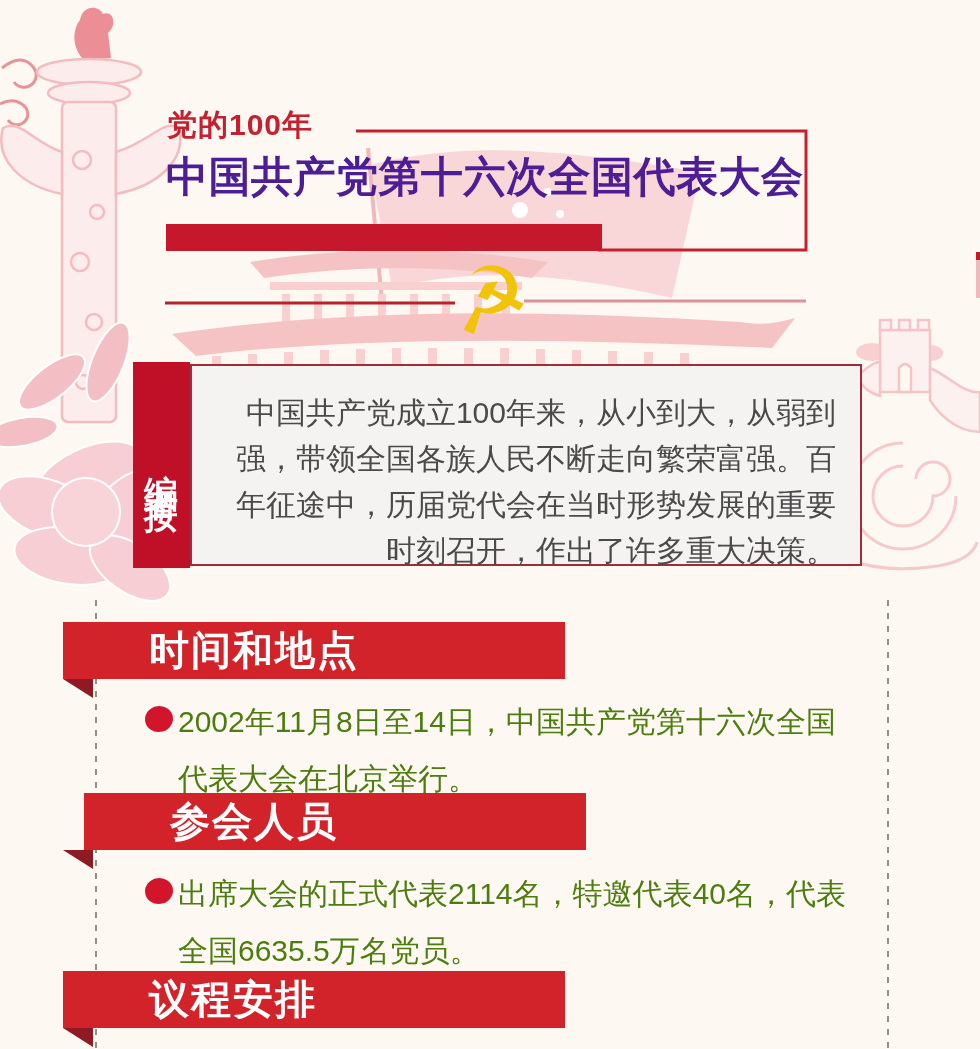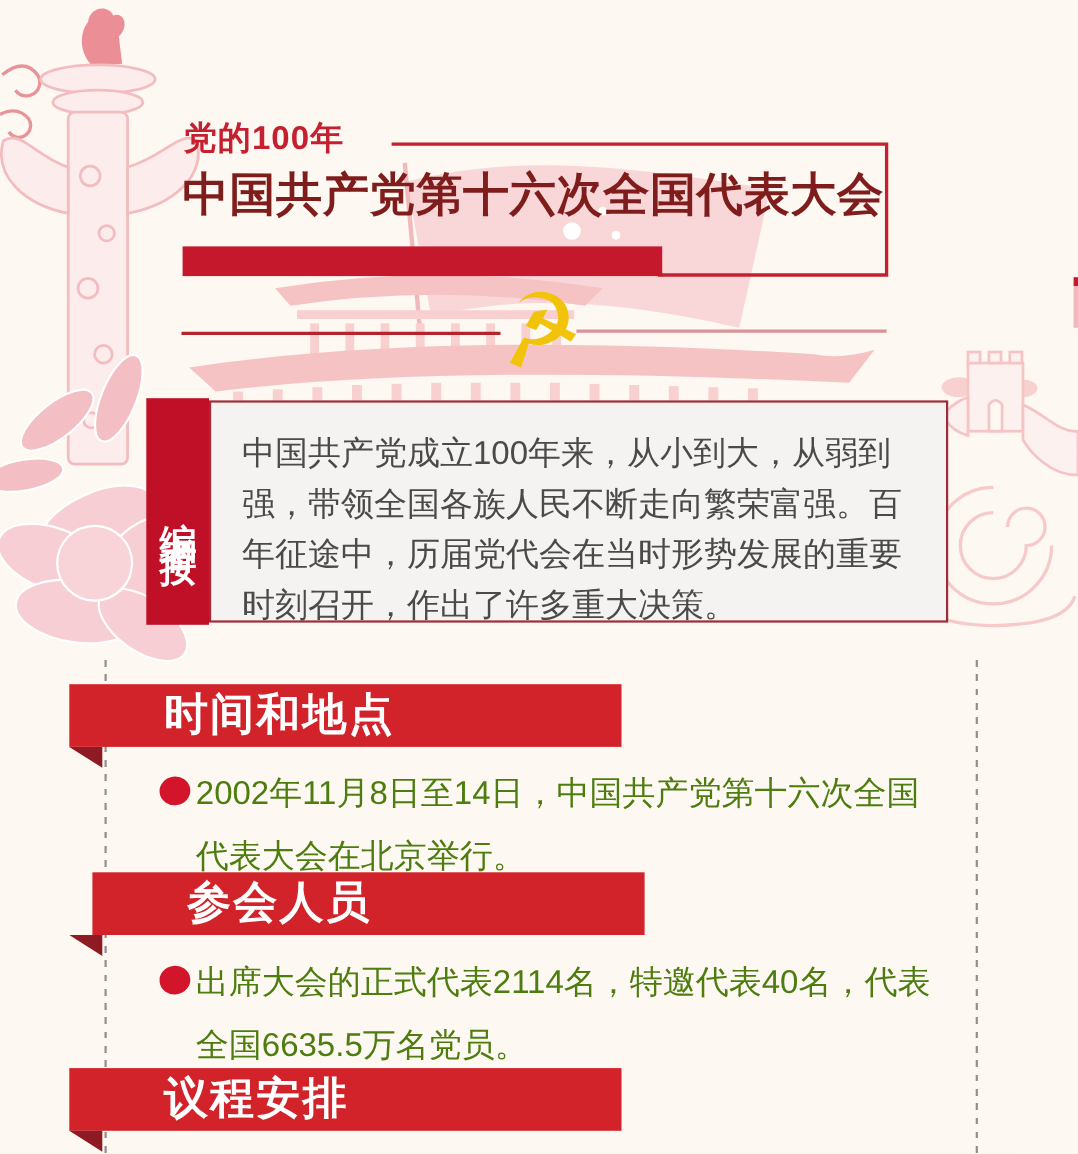--- a/index.html
+++ b/index.html
@@ -11,21 +11,21 @@
   .abs{position:absolute;}
   
   #decor-svg{left:0;top:0;z-index:0;pointer-events:none;}
   
   .series-label{
     left:167px;top:105px;z-index:5;
     font-size:30px;font-weight:bold;color:#c4202f;letter-spacing:1px;
   }
   .main-title{
     left:166px;top:149px;z-index:5;
-    font-size:42px;font-weight:bold;color:#7f1d1d;letter-spacing:0.5px;white-space:nowrap;
+    font-size:42px;font-weight:bold;color:#4c1d95;letter-spacing:0.5px;white-space:nowrap;
   }
   .title-bar{
     left:166px;top:224px;width:436px;height:27px;z-index:4;background:#c5182d;
   }
   .party-emblem{
     left:442px;top:252px;width:96px;height:96px;z-index:6;
     font-size:88px;line-height:96px;text-align:center;color:#f2c30b;
     transform:rotate(-12deg);font-family:"DejaVu Sans",sans-serif;
   }
   
@@ -34,20 +34,21 @@
     display:flex;align-items:center;justify-content:center;
   }
   .note-label{
     writing-mode:vertical-rl;text-orientation:upright;
     color:#ffffff;font-size:34px;font-weight:bold;letter-spacing:12px;
   }
   .note-box{
     left:190px;top:364px;width:672px;height:202px;z-index:5;box-sizing:border-box;
     background:#f4f3f1;border:2px solid #a02c38;
     padding:24px 24px 0 28px;
+    text-align:right;
   }
   .note-body{
     font-size:30px;line-height:46px;color:#4a4a4a;white-space:pre-line;
   }
   
   .guide{
     top:600px;width:2px;height:449px;z-index:1;
     background:repeating-linear-gradient(to bottom,#8f8f8f 0 6px,transparent 6px 13px);
   }
   .guide-left{left:95px;}

